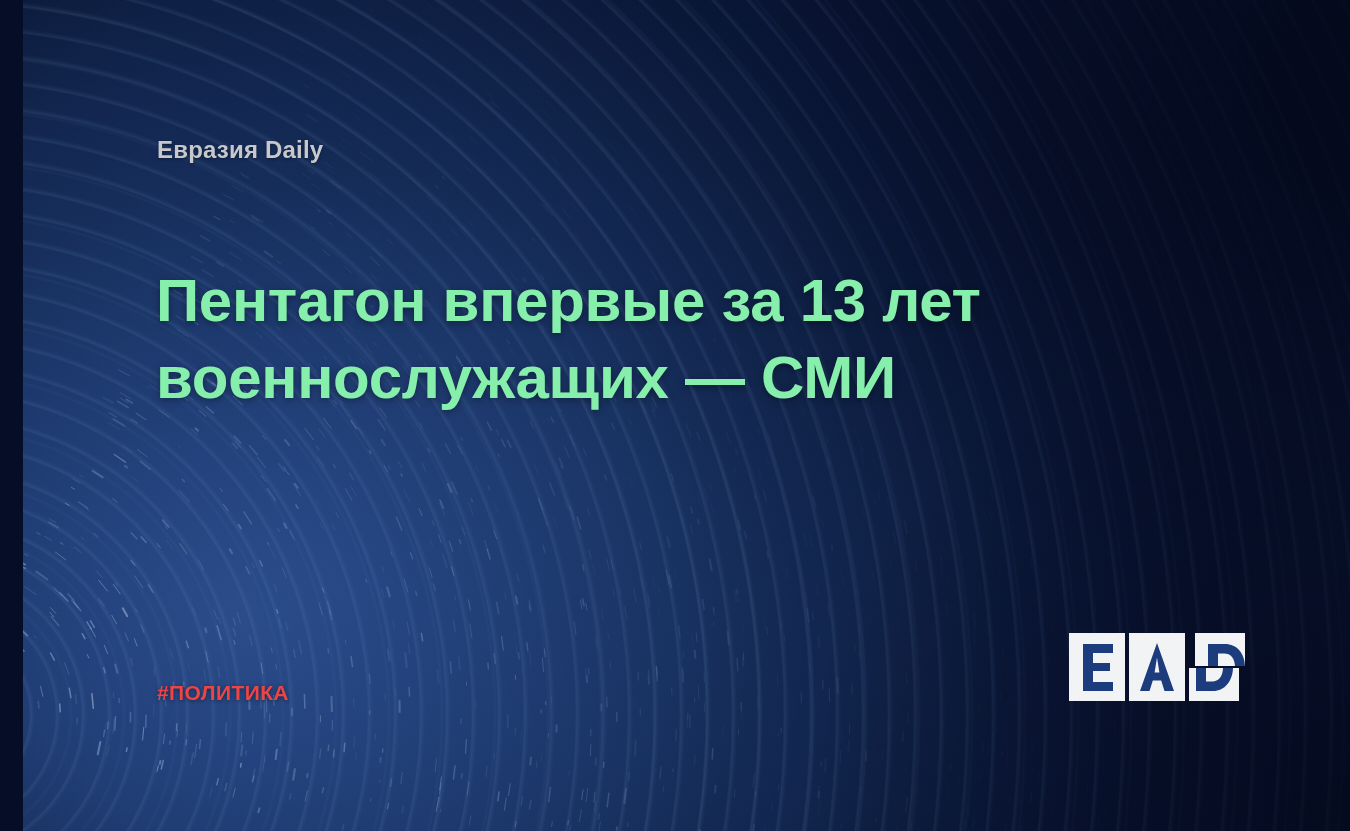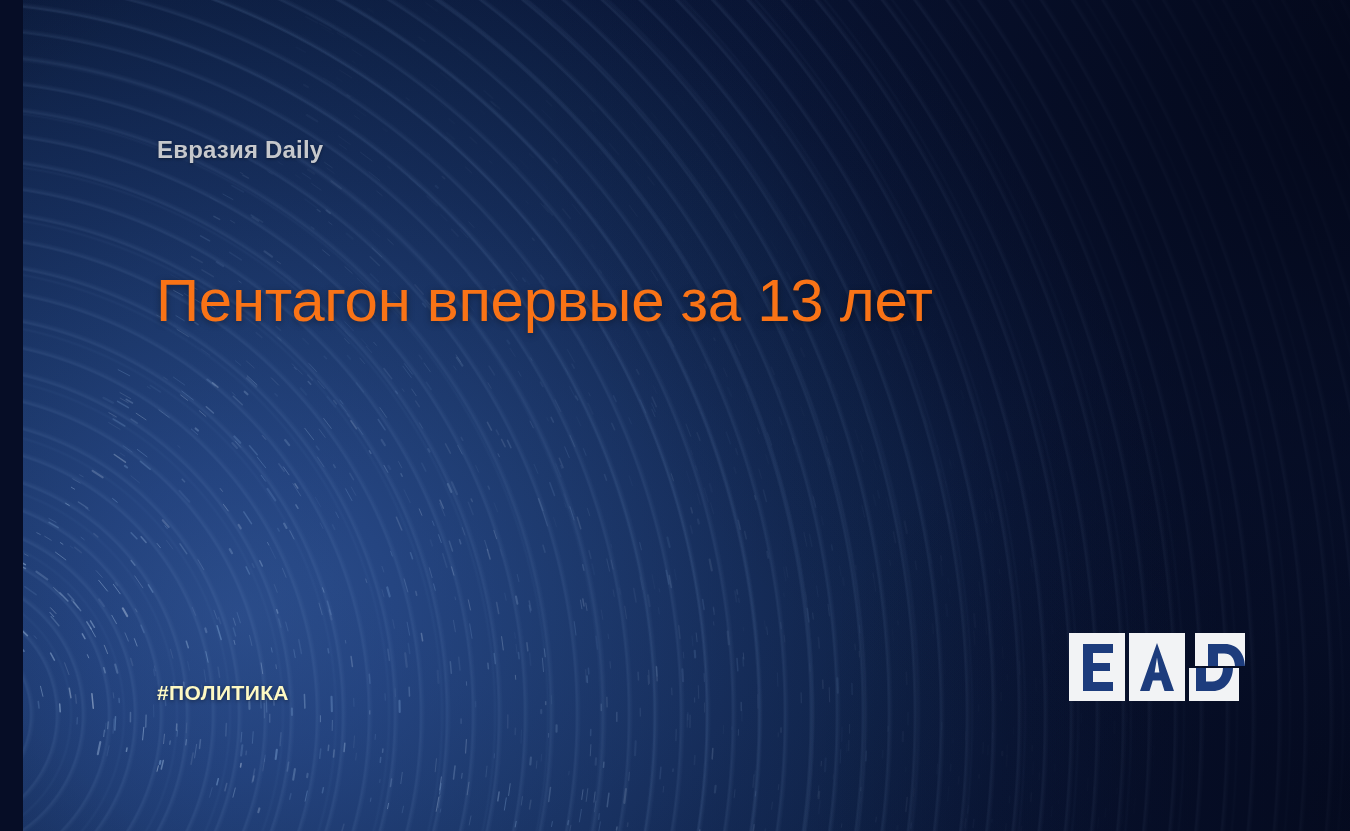--- a/index.html
+++ b/index.html
@@ -92,33 +92,33 @@
     font-size:24px; font-weight:bold;
     letter-spacing:0.2px;
     color:#c6c8cc;
     text-shadow:0 1px 3px rgba(0,0,0,0.40);
     white-space:nowrap;
   }
 
   #headline {
     position:absolute; left:133px; top:262px;
     width:840px;
-    font-size:60px; font-weight:normal;
+    font-size:60px; font-weight:bold;
     line-height:77px;
     letter-spacing:-0.3px;
-    color:#f97316;
+    color:#86efac;
     text-shadow:0 2px 7px rgba(0,0,0,0.36);
   }
   #headline .hl-line { display:block; white-space:nowrap; }
 
   #hashtag {
     position:absolute; left:134px; top:681px;
     font-size:21px; font-weight:bold;
     letter-spacing:0.4px;
-    color:#fef9c3;
+    color:#ef4444;
     text-shadow:0 1px 4px rgba(0,0,0,0.45);
     white-space:nowrap;
   }
 
   
   #logo {
     position:absolute; left:1046px; top:633px;
     width:176px; height:68px;
     display:flex; gap:4px;
   }
@@ -1549,20 +1549,21 @@
 
   <div class="bg-layer" id="bg-dark"></div>
   <div class="bg-layer" id="bg-vignette"></div>
 
   <div id="content">
 
     <div id="brand">Евразия Daily</div>
 
     <h1 id="headline">
       <span class="hl-line">Пентагон впервые за 13 лет</span>
+      <span class="hl-line">военнослужащих — СМИ</span>
     </h1>
 
     <div id="hashtag">#ПОЛИТИКА</div>
 
     <div id="logo">
 
       <div class="logo-tile">
         <svg viewBox="0 0 56 68">
           <path class="logo-letter" d="M14 11 H44 V20 H24 V30 H41 V38 H24 V49 H44 V58 H14 Z"></path>
         </svg>

